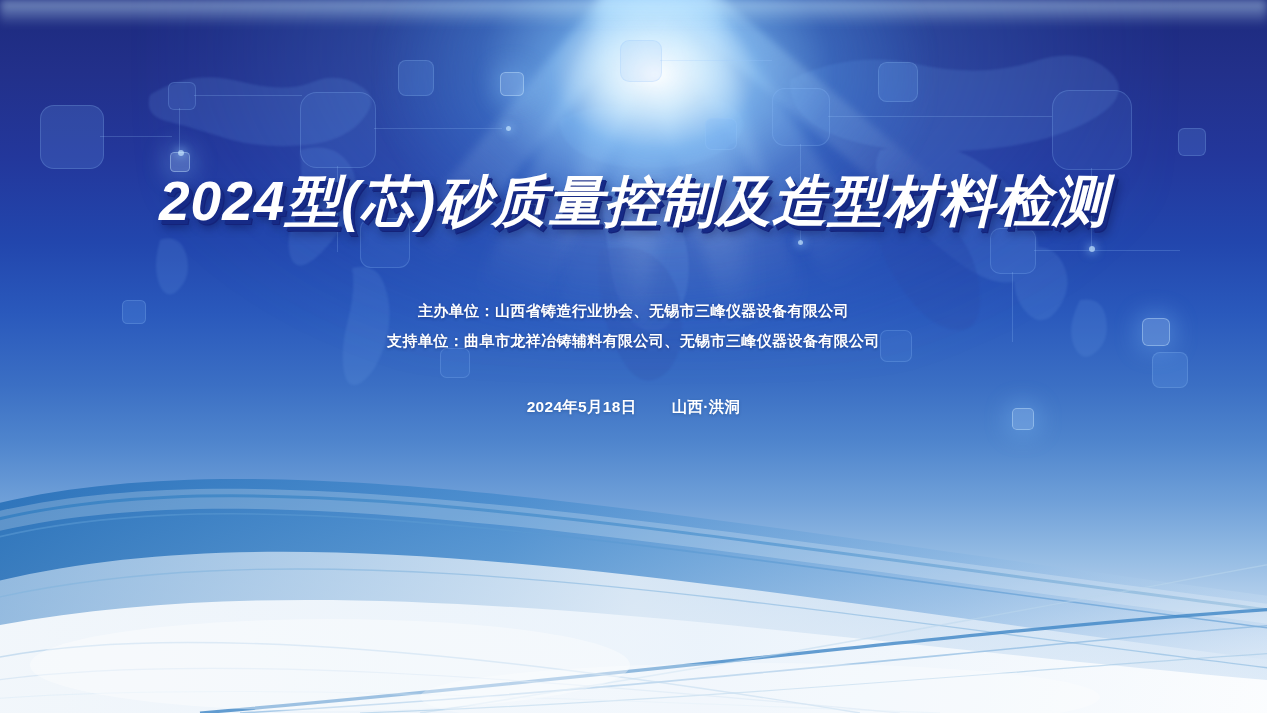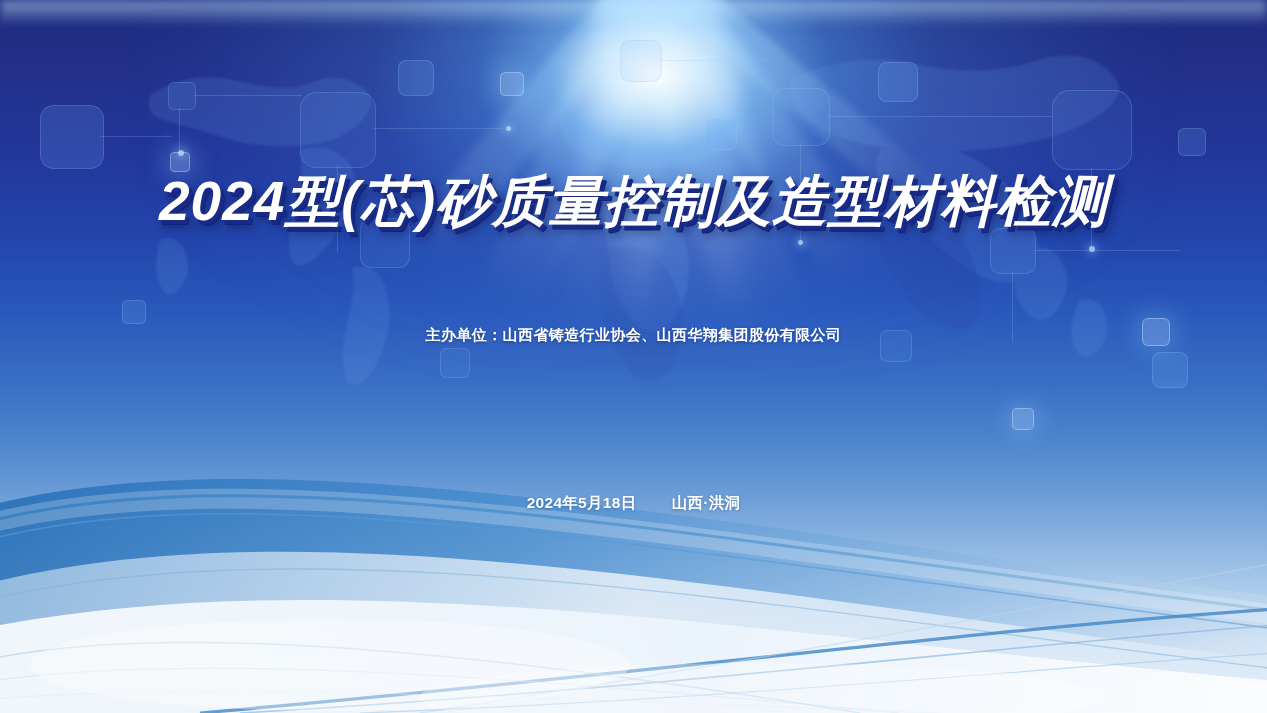--- a/index.html
+++ b/index.html
@@ -104,21 +104,21 @@
     background: rgba(195,228,255,0.75);
     box-shadow: 0 0 9px 2px rgba(150,205,255,0.5);
   }
 
   
   .waves { position: absolute; left: 0; bottom: 0; width: 1267px; height: 300px; }
 
   
   .content {
     position: absolute; inset: 0;
-    display: flex; flex-direction: column; align-items: center; gap: 24px;
+    display: flex; flex-direction: column; align-items: center;
   }
   .title-block { margin-top: 172px; text-align: center; }
   .title-line {
     color: #ffffff;
     font-weight: 700;
     font-style: italic;
     letter-spacing: 1px;
     line-height: 1.06;
     white-space: nowrap;
     text-shadow:
@@ -133,21 +133,21 @@
   .org-line {
     color: #ffffff;
     font-size: 15px;
     font-weight: 700;
     letter-spacing: 0.4px;
     line-height: 30px;
     white-space: nowrap;
     text-shadow: 0 1px 3px rgba(10,25,80,0.45);
   }
 
-  .meta { margin-top: 119px; text-align: right; }
+  .meta { margin-top: 41px; text-align: right; }
   .meta-line {
     color: #ffffff;
     font-size: 15.5px;
     font-weight: 700;
     letter-spacing: 0.3px;
     white-space: nowrap;
     text-shadow: 0 1px 3px rgba(20,60,120,0.40);
   }
   .meta-gap { display: inline-block; width: 26px; }
 </style>
@@ -276,21 +276,22 @@
     </svg>
   </div>
 
   <div class="content">
 
     <div class="title-block">
       <div class="title-line l1">2024型(芯)砂质量控制及造型材料检测</div>
     </div>
 
     <div class="orgs">
-      <div class="org-line">主办单位：山西省铸造行业协会、山西华翔集团股份有限公司</div>
+      <div class="org-line">主办单位：山西省铸造行业协会、无锡市三峰仪器设备有限公司</div>
+      <div class="org-line">支持单位：曲阜市龙祥冶铸辅料有限公司、无锡市三峰仪器设备有限公司</div>
     </div>
 
     <div class="meta">
       <div class="meta-line">
         <span>2024年5月18日</span>
         <span class="meta-gap"></span>
         <span>山西·洪洞</span>
       </div>
     </div>
 

